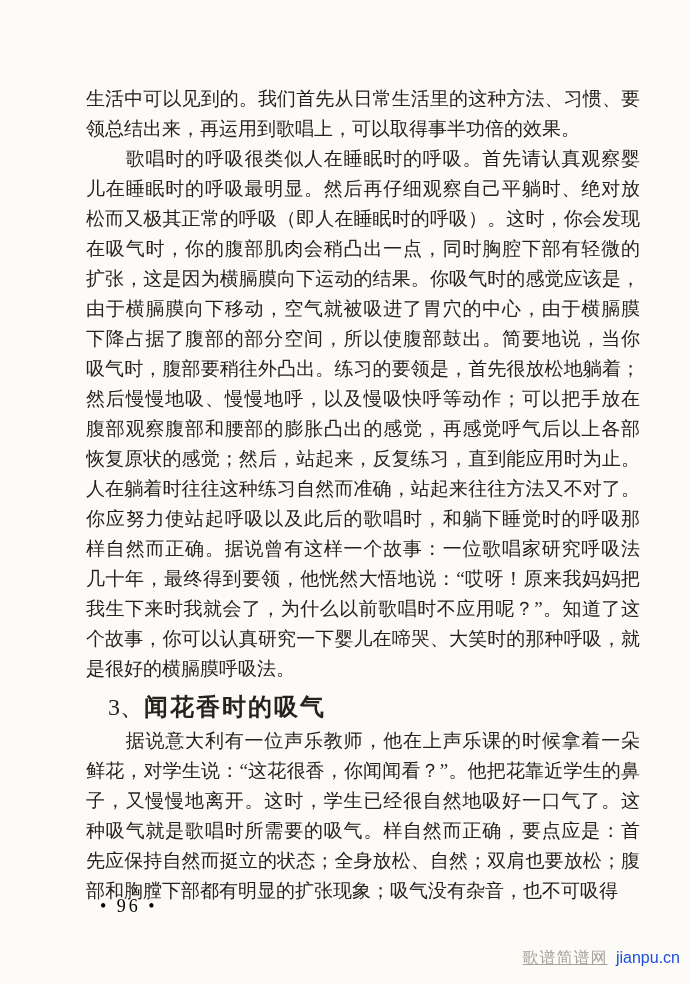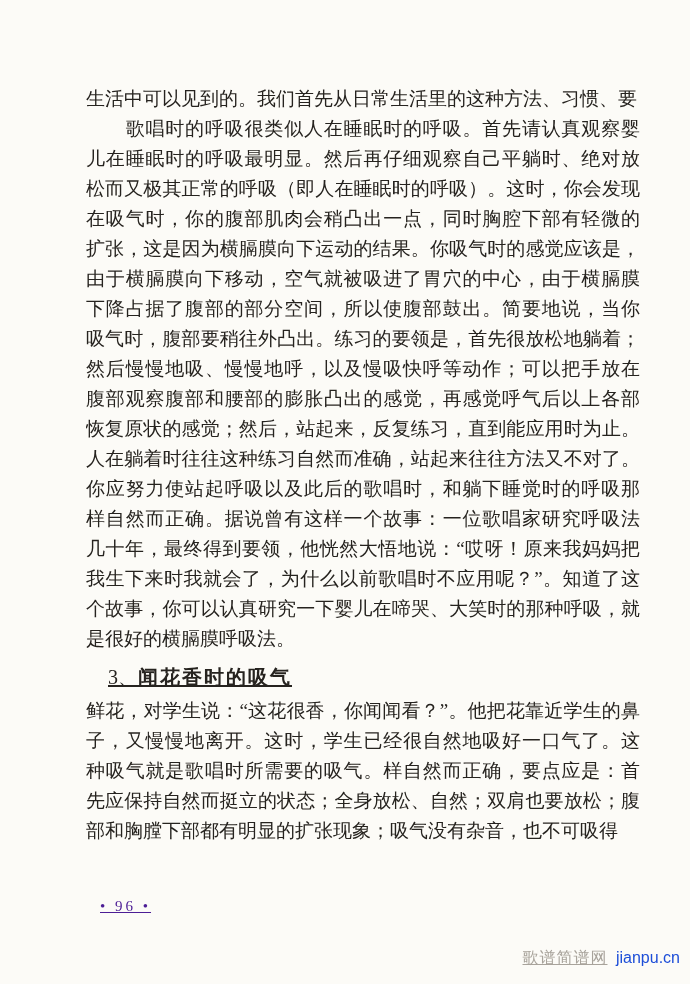--- a/index.html
+++ b/index.html
@@ -30,43 +30,41 @@
     overflow: hidden;
     text-align: justify;
     text-align-last: justify;
     text-justify: inter-character;
   }
   .paragraph .line:last-child {
     text-align-last: left;
   }
   .heading {
     margin: 8px 0 4px 0;
-    font-size: 20px;
+    font-size: 24px;
     line-height: 30px;
     text-indent: 22px;
-    text-decoration: underline;
   }
   .h-num {
     font-weight: normal;
     font-family: "Liberation Serif", "DejaVu Serif", serif;
   }
   .h-title {
     font-weight: bold;
     font-family: "Liberation Sans", "DejaVu Sans", sans-serif;
     letter-spacing: 2px;
   }
   .page-number {
     position: absolute;
     left: 100px;
     top: 896px;
-    font-size: 15px;
+    font-size: 18px;
     line-height: 20px;
     letter-spacing: 3px;
-    color: #4c1d95;
-    text-decoration: underline;
+    color: #000000;
   }
   .watermark {
     position: absolute;
     right: 10px;
     top: 946px;
     font-size: 16px;
     line-height: 24px;
     font-family: "Liberation Sans", "DejaVu Sans", sans-serif;
   }
   .wm-name { letter-spacing: 1px; }
@@ -74,20 +72,21 @@
 </style>
 </head>
 <body>
 
 <div class="page">
 
   <div class="text-block">
 
     <div class="paragraph">
         <div class="line">生活中可以见到的。我们首先从日常生活里的这种方法、习惯、要</div>
+        <div class="line">领总结出来，再运用到歌唱上，可以取得事半功倍的效果。</div>
       </div>
 
     <div class="paragraph">
         <div class="line">　　歌唱时的呼吸很类似人在睡眠时的呼吸。首先请认真观察婴</div>
         <div class="line">儿在睡眠时的呼吸最明显。然后再仔细观察自己平躺时、绝对放</div>
         <div class="line">松而又极其正常的呼吸（即人在睡眠时的呼吸）。这时，你会发现</div>
         <div class="line">在吸气时，你的腹部肌肉会稍凸出一点，同时胸腔下部有轻微的</div>
         <div class="line">扩张，这是因为横膈膜向下运动的结果。你吸气时的感觉应该是，</div>
         <div class="line">由于横膈膜向下移动，空气就被吸进了胃穴的中心，由于横膈膜</div>
         <div class="line">下降占据了腹部的部分空间，所以使腹部鼓出。简要地说，当你</div>
@@ -102,20 +101,21 @@
         <div class="line">我生下来时我就会了，为什么以前歌唱时不应用呢？”。知道了这</div>
         <div class="line">个故事，你可以认真研究一下婴儿在啼哭、大笑时的那种呼吸，就</div>
         <div class="line">是很好的横膈膜呼吸法。</div>
       </div>
 
     <div class="heading">
       <span class="h-num">3、</span><span class="h-title">闻花香时的吸气</span>
     </div>
 
     <div class="paragraph">
+        <div class="line">　　据说意大利有一位声乐教师，他在上声乐课的时候拿着一朵</div>
         <div class="line">鲜花，对学生说：“这花很香，你闻闻看？”。他把花靠近学生的鼻</div>
         <div class="line">子，又慢慢地离开。这时，学生已经很自然地吸好一口气了。这</div>
         <div class="line">种吸气就是歌唱时所需要的吸气。样自然而正确，要点应是：首</div>
         <div class="line">先应保持自然而挺立的状态；全身放松、自然；双肩也要放松；腹</div>
         <div class="line">部和胸膛下部都有明显的扩张现象；吸气没有杂音，也不可吸得</div>
       </div>
 
   </div>
 
   <div class="page-number">• 96 •</div>

